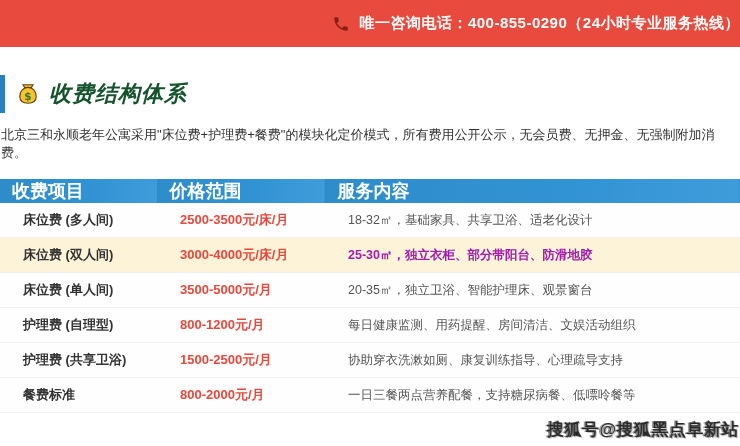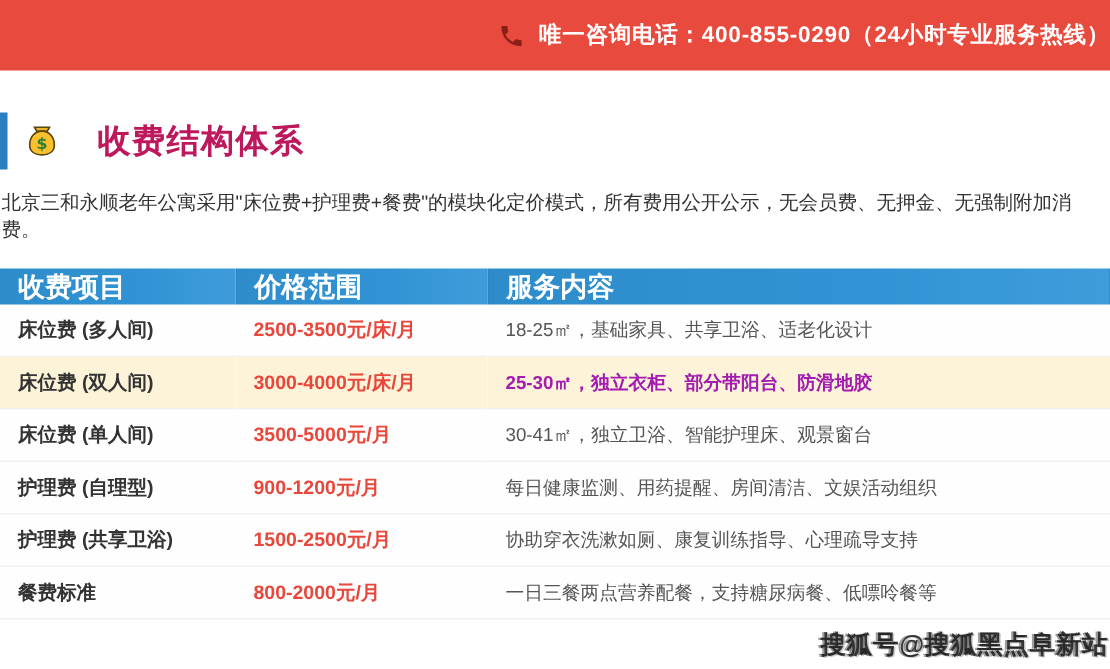--- a/index.html
+++ b/index.html
@@ -19,41 +19,41 @@
   .phone-icon svg{width:18px;height:18px;}
 
   
   .section-title{
     margin-top:28px;height:38px;
     border-left:5px solid #2a7fc1;
     display:flex;align-items:center;gap:9px;padding-left:11px;
   }
   .moneybag-icon{display:inline-flex;width:24px;height:24px;}
   .section-title h2{
-    margin:16px;font-size:22px;font-weight:bold;color:#be185d;letter-spacing:1px;
+    margin:0;font-size:22px;font-weight:bold;color:#14532d;letter-spacing:1px;font-style:italic;
   }
 
   
   .desc{
     margin:13px 0 0 0;padding-left:1px;
     font-size:13px;color:#333333;line-height:18px;
   }
 
   
   table.fee-table{
     width:740px;margin-top:17px;border-collapse:collapse;table-layout:fixed;
   }
   .fee-table thead th{
     background:linear-gradient(90deg,#2e8cca 0%,#3193d4 60%,#3f9cdb 100%);
     color:#ffffff;font-size:18px;font-weight:bold;text-align:left;
     height:18px;padding:0 12px;border-right:1px solid rgba(0,0,0,0.07);
   }
   .fee-table thead th:last-child{border-right:none;}
   .fee-table tbody td{
-    height:34px;padding:0 12px;vertical-align:middle;
+    height:34px;padding:0 23px;vertical-align:middle;
     border-bottom:1px solid #f1f1f1;background:#fefefe;
     white-space:nowrap;overflow:hidden;
   }
   .fee-table td.item{font-size:13px;font-weight:bold;color:#333333;}
   .fee-table td.price{font-size:13px;font-weight:bold;color:#e8473b;}
   .fee-table td.service{font-size:12.5px;color:#555555;}
   .fee-table tr.highlight td{background:#fcf3d8;margin-left:24px;}
   .fee-table tr.highlight td.service{font-weight:bold;color:#a21caf;}
 
   
@@ -99,35 +99,35 @@
     <tr>
       <th>收费项目</th>
       <th>价格范围</th>
       <th>服务内容</th>
     </tr>
   </thead>
   <tbody>
     <tr>
       <td class="item">床位费 (多人间)</td>
       <td class="price">2500-3500元/床/月</td>
-      <td class="service">18-25㎡，基础家具、共享卫浴、适老化设计</td>
+      <td class="service">18-32㎡，基础家具、共享卫浴、适老化设计</td>
     </tr>
     <tr class="highlight">
       <td class="item">床位费 (双人间)</td>
       <td class="price">3000-4000元/床/月</td>
       <td class="service">25-30㎡，独立衣柜、部分带阳台、防滑地胶</td>
     </tr>
     <tr>
       <td class="item">床位费 (单人间)</td>
       <td class="price">3500-5000元/月</td>
-      <td class="service">30-41㎡，独立卫浴、智能护理床、观景窗台</td>
+      <td class="service">20-35㎡，独立卫浴、智能护理床、观景窗台</td>
     </tr>
     <tr>
       <td class="item">护理费 (自理型)</td>
-      <td class="price">900-1200元/月</td>
+      <td class="price">800-1200元/月</td>
       <td class="service">每日健康监测、用药提醒、房间清洁、文娱活动组织</td>
     </tr>
     <tr>
       <td class="item">护理费 (共享卫浴)</td>
       <td class="price">1500-2500元/月</td>
       <td class="service">协助穿衣洗漱如厕、康复训练指导、心理疏导支持</td>
     </tr>
     <tr>
       <td class="item">餐费标准</td>
       <td class="price">800-2000元/月</td>

